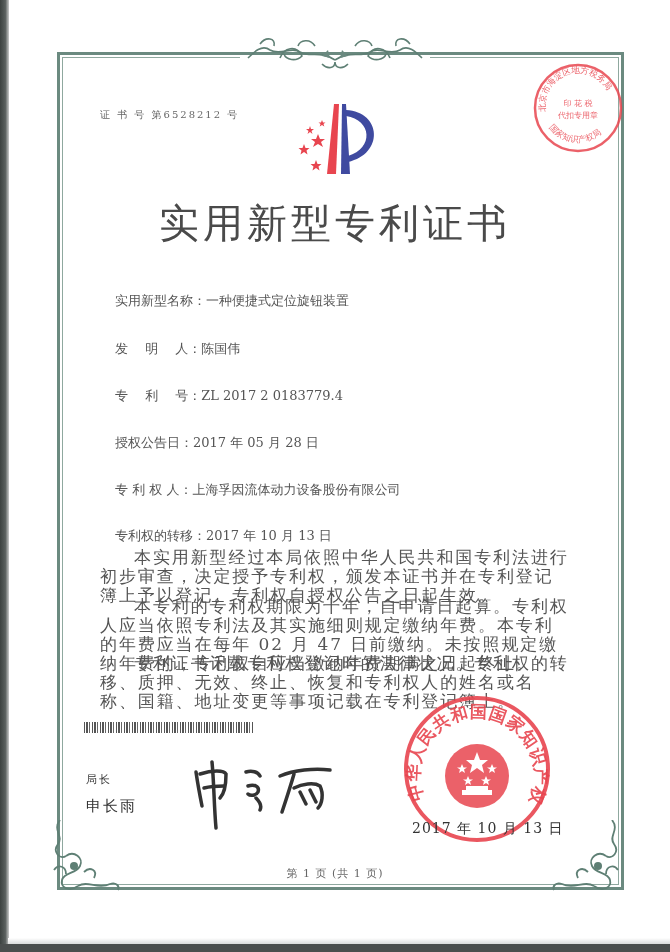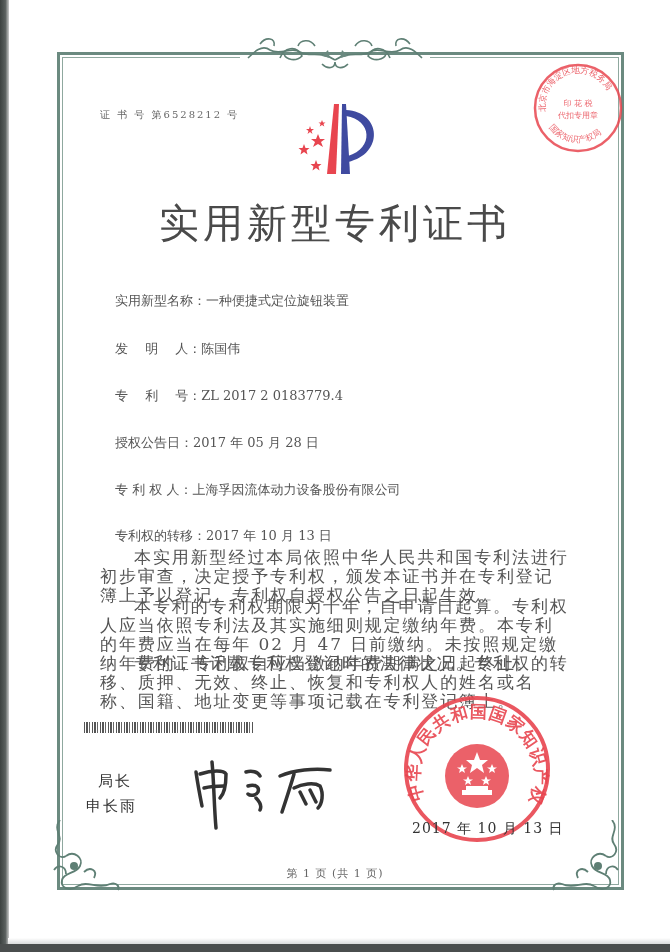--- a/index.html
+++ b/index.html
@@ -34,21 +34,21 @@
   .field { position:absolute; left:100px; font-size:13px; color:#555; white-space:nowrap;margin-left:15px; }
   .field .lbl { display:inline-block; }
   .field .val { display:inline-block; }
 
   .para { position:absolute; left:100px; width:470px; font-size:17px; line-height:19px; color:#555;
     letter-spacing:1.9px; text-indent:2em; }
 
   .barcode { position:absolute; left:84px; top:722px; width:170px; height:11px;
     background:repeating-linear-gradient(90deg,#555 0 1px,#fff 1px 2px,#555 2px 4px,#fff 4px 5px,#666 5px 6px,#fff 6px 8px); }
 
-  .director-title { position:absolute; left:86px; top:772px; font-size:15px; color:#333; font-family:Liberation Mono, monospace; letter-spacing:2px;margin-left:12px; }
+  .director-title { position:absolute; left:86px; top:772px; font-size:11px; color:#333; font-family:Liberation Mono, monospace; letter-spacing:2px; }
   .director-name { position:absolute; left:86px; top:797px; font-size:15px; color:#333; font-family:Liberation Sans, sans-serif; letter-spacing:2px; }
   .signature { position:absolute; left:190px; top:758px; width:150px; height:72px; }
 
   .seal-big { position:absolute; left:402px; top:694px; width:150px; height:150px; }
   .seal-date { position:absolute; left:412px; top:820px; font-size:14px; color:#333; letter-spacing:1px; }
 
   .page-num { position:absolute; left:0; width:670px; top:866px; text-align:center; font-size:11px; color:#666; letter-spacing:1px; }
 </style>
 </head>
 <body>

